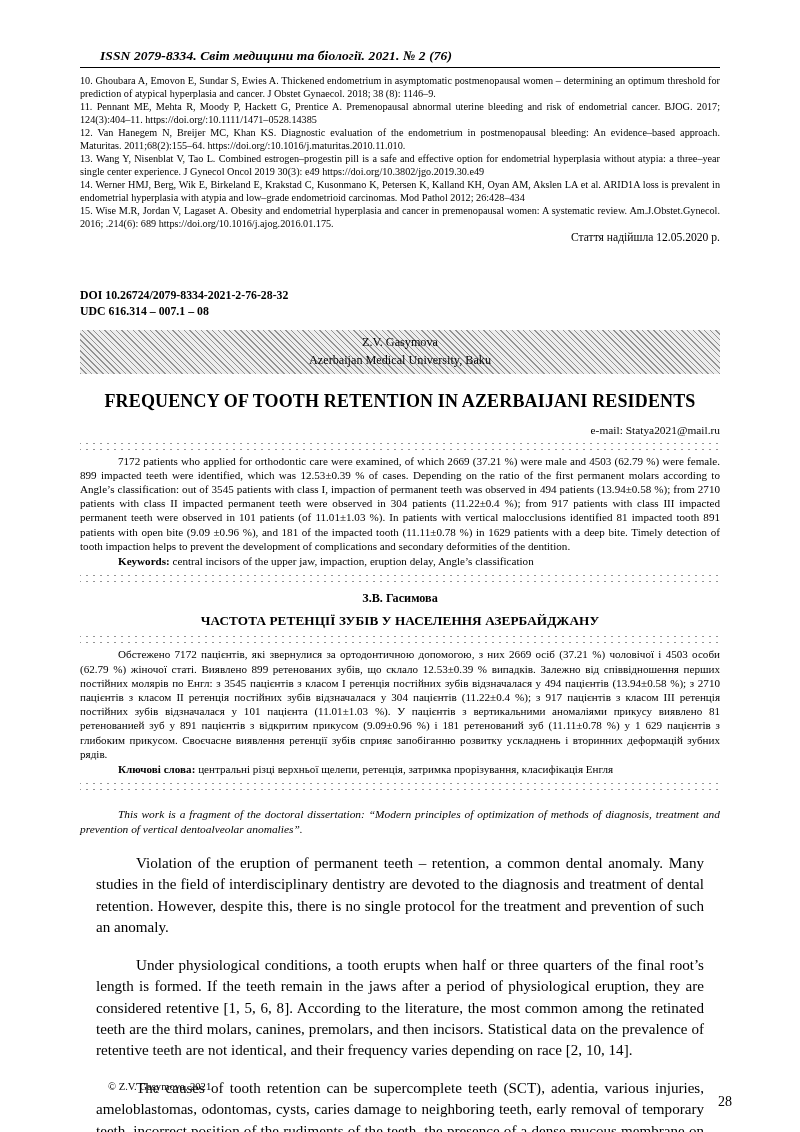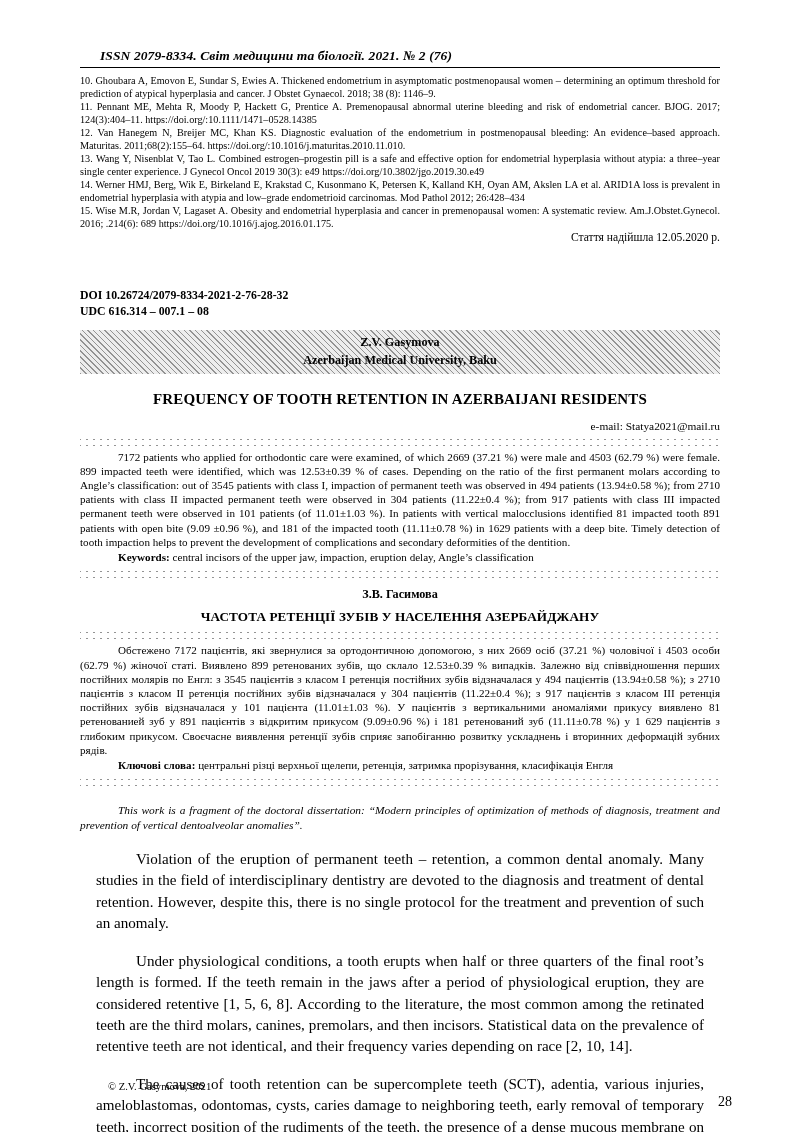--- a/index.html
+++ b/index.html
@@ -62,42 +62,42 @@
     font-weight: bold;
     font-size: 11.8px;
     line-height: 1.32;
   }
 
   
   .author-band {
     margin-top: 11px;
     padding: 3px 0 4px 0;
     text-align: center;
-    font-weight: bold;
+    font-weight: normal;
     font-size: 12.2px;
     line-height: 1.5;
     background-color: #ededed;
     background-image: repeating-linear-gradient(
       45deg,
       rgba(0,0,0,0.38) 0px,
       rgba(0,0,0,0.38) 1px,
       rgba(0,0,0,0) 1px,
       rgba(0,0,0,0) 4px
     );
   }
   .author-band .line {
     display: block;
   }
 
   
   .article-title {
     margin-top: 17px;
     text-align: center;
     font-weight: bold;
-    font-size: 15px;
+    font-size: 18px;
     letter-spacing: 0.15px;
   }
   .email-line {
     margin-top: 12px;
     text-align: right;
     font-size: 11.4px;
   }
 
   
   .wavy {

